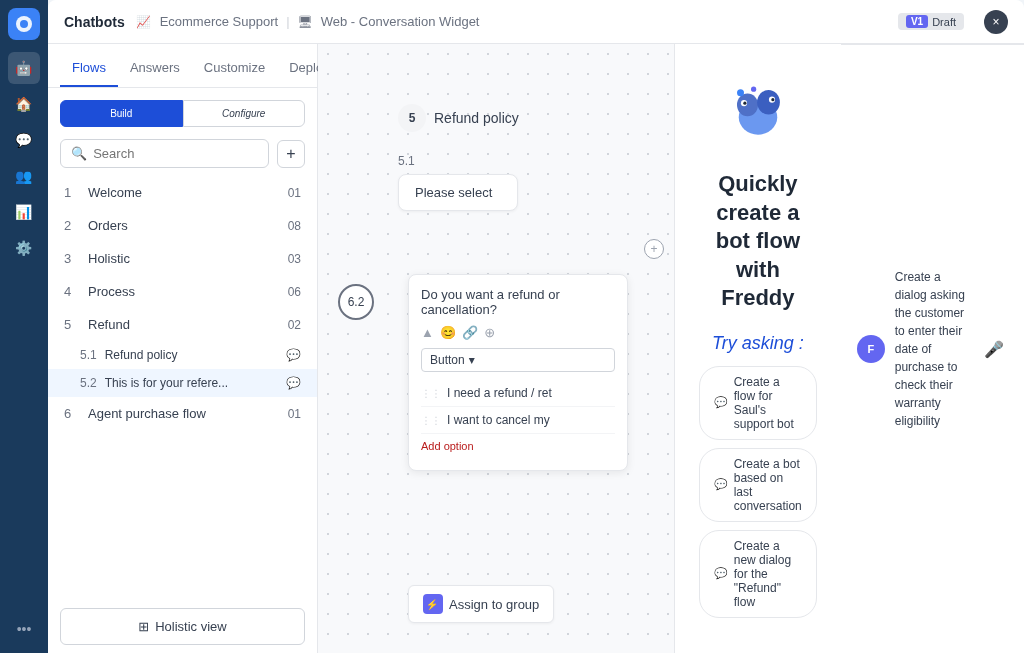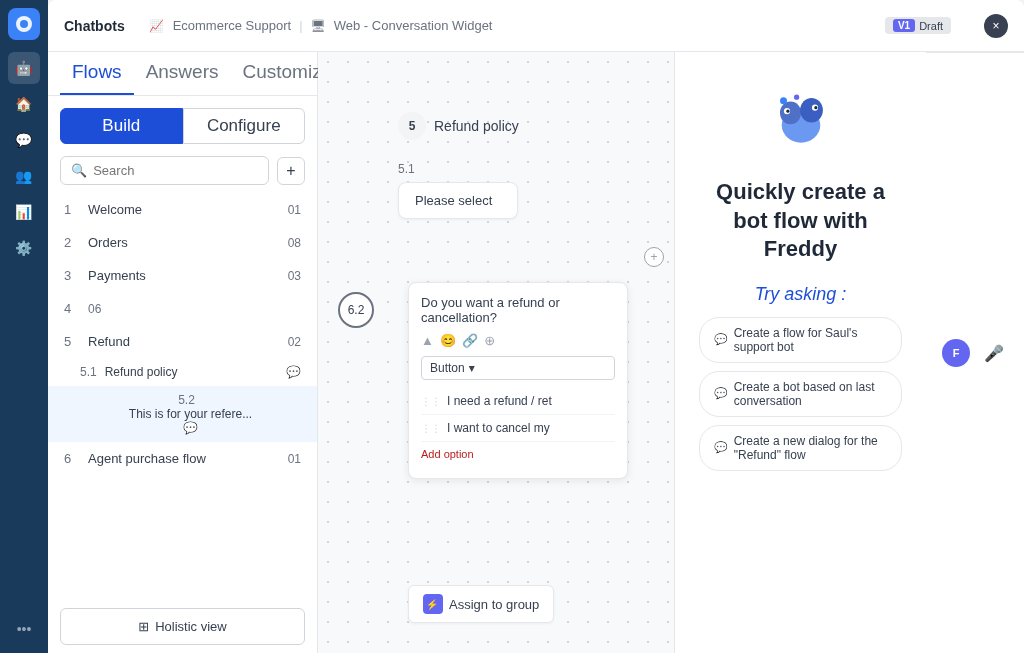--- a/index.html
+++ b/index.html
@@ -42,23 +42,23 @@
       border-radius: 8px 8px 0 0;
       overflow: hidden;
       position: relative;
     }
 
     
     .header {
       display: flex;
       align-items: center;
       padding: 0 16px;
-      height: 52px;
+      height: 44px;
       border-bottom: 1px solid #e5e7eb;
-      gap: 25px;
+      gap: 12px;
     }
     .header-title {
       font-size: 14px;
       font-weight: 600;
       color: #1f2937;
     }
     .header-breadcrumb {
       display: flex;
       align-items: center;
       gap: 8px;
@@ -106,52 +106,52 @@
     .tabs {
       display: flex;
       gap: 0;
       padding: 0 12px;
       border-bottom: 1px solid #e5e7eb;
       height: 44px;
       align-items: flex-end;
     }
     .tab {
       padding: 10px 12px;
-      font-size: 19px;
+      font-size: 13px;
       color: #6b7280;
       cursor: pointer;
       border-bottom: 2px solid transparent;
     }
     .tab.active {
       color: #1d4ed8;
       border-bottom: 2px solid #1d4ed8;
       font-weight: 500;
     }
 
     
     .toggle-row {
       display: flex;
       padding: 12px;
       gap: 0;
     }
     .toggle-btn {
       flex: 1;
       padding: 7px;
-      font-size: 17px;
+      font-size: 10px;
       text-align: center;
       cursor: pointer;
       border: 1px solid #d1d5db;
     }
     .toggle-btn.active {
       background: #1d4ed8;
       color: white;
       border-color: #1d4ed8;
     }
     .toggle-btn:first-child { border-radius: 6px 0 0 6px; }
-    .toggle-btn:last-child { border-radius: 0 6px 6px 0; }
+    .toggle-btn:last-child { border-radius: 0 6px 6px 0; font-style: italic; }
     .toggle-btn:not(.active) { background: white; color: #374151; }
 
     
     .search-row {
       display: flex;
       align-items: center;
       padding: 0 12px;
       gap: 8px;
       margin-bottom: 8px;
     }
@@ -206,21 +206,21 @@
       font-size: 12px;
     }
     .flow-sub-item {
       display: flex;
       align-items: center;
       padding: 7px 16px 7px 32px;
       cursor: pointer;
       font-size: 13px;
       color: #374151;
     }
-    .flow-sub-item.selected { background: #eff6ff; flex-direction: column; }
+    .flow-sub-item.selected { background: #eff6ff; }
     .flow-sub-item .sub-num { color: #6b7280; margin-right: 8px; font-size: 12px; }
     .flow-sub-item .sub-name { flex: 1; font-size: 12px; }
     .flow-sub-item .chat-icon { color: #9ca3af; font-size: 12px; }
 
     
     .holistic-btn {
       display: flex;
       align-items: center;
       justify-content: center;
       gap: 6px;
@@ -554,25 +554,26 @@
           <span class="flow-name">Welcome</span>
           <span class="flow-count">01</span>
         </div>
         <div class="flow-item">
           <span class="flow-num">2</span>
           <span class="flow-name">Orders</span>
           <span class="flow-count">08</span>
         </div>
         <div class="flow-item">
           <span class="flow-num">3</span>
-          <span class="flow-name">Payments</span>
+          <span class="flow-name">Holistic</span>
           <span class="flow-count">03</span>
         </div>
         <div class="flow-item">
           <span class="flow-num">4</span>
+          <span class="flow-name">Process</span>
           <span class="flow-count">06</span>
         </div>
         <div class="flow-item">
           <span class="flow-num">5</span>
           <span class="flow-name">Refund</span>
           <span class="flow-count">02</span>
         </div>
         <div class="flow-sub-item">
           <span class="sub-num">5.1</span>
           <span class="sub-name">Refund policy</span>
@@ -684,18 +685,19 @@
           </div>
           <div class="chip">
             <span class="chip-icon">💬</span>
             <span>Create a new dialog for the "Refund" flow</span>
           </div>
         </div>
       </div>
 
       <div class="chat-input-area">
         <div class="chat-avatar">F</div>
+        <div class="chat-input-text">Create a dialog asking the customer to enter their date of purchase to check their warranty eligibility</div>
         <button class="mic-btn">🎤</button>
       </div>
     </div>
 
   </div>
 </div>
 
 </body></html>

